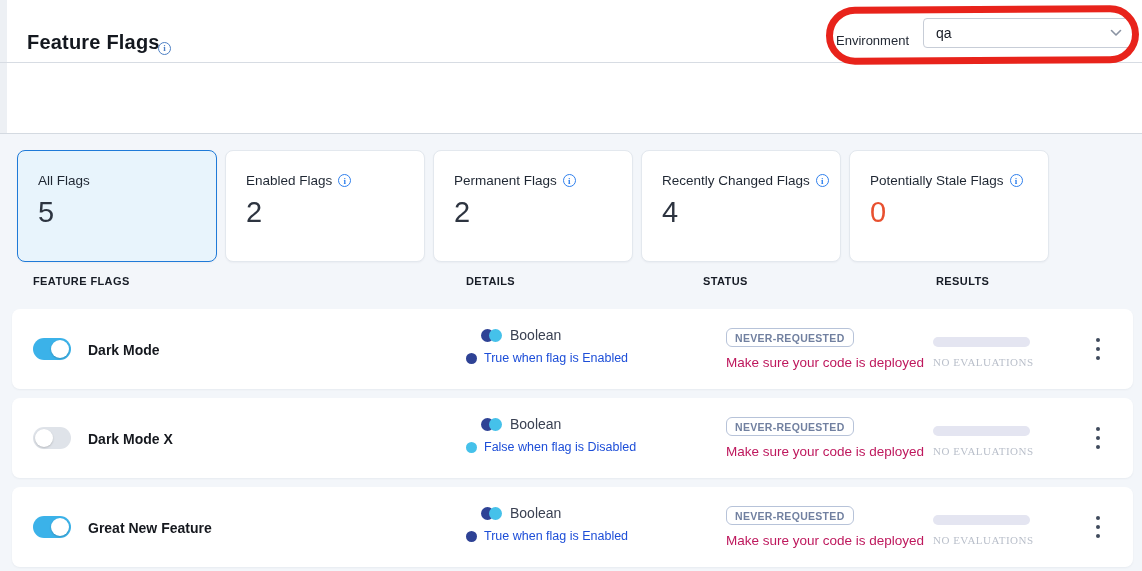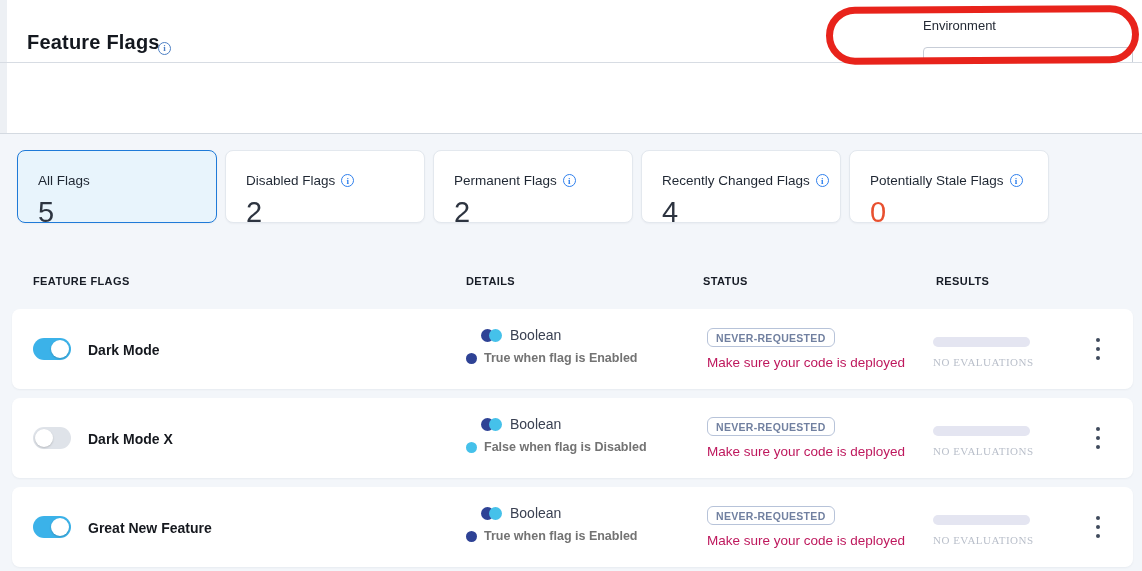--- a/index.html
+++ b/index.html
@@ -9,21 +9,21 @@
   .left-strip { position:absolute; left:0; top:0; width:7px; height:571px; background:#edf0f4; }
 
   
   .header { position:absolute; left:7px; top:0; width:1135px; height:62px; background:#fff; }
   .divider-1 { position:absolute; left:0; top:62px; width:1142px; height:1px; background:#d7dce3; }
   .page-title { position:absolute; left:20px; top:31px; font-size:20px; font-weight:700; color:#14181f; letter-spacing:.2px; }
   .title-info { position:absolute; left:151px; top:37px; }
   .info-icon { display:inline-flex; align-items:center; justify-content:center; width:13px; height:13px; border-radius:50%; border:1.3px solid #4d7fc4; color:#4d7fc4; font-size:9px; font-weight:700; font-family:"Liberation Serif", serif; }
   .info-icon.card-i { border-color:#2f80ed; color:#2f80ed; }
 
-  .env-wrap { position:absolute; right:9px; top:18px; display:flex; align-items:flex-start; gap:14px;flex-direction:column; }
+  .env-wrap { position:absolute; right:9px; top:18px; display:flex; align-items:flex-end; gap:14px; }
   .env-label { font-size:13px; color:#242a35; font-weight:500; }
   .env-select { width:210px; height:30px; background:#fff; border:1px solid #c7cdd7; border-radius:4px; display:flex; align-items:center; justify-content:space-between; padding:0 10px 0 12px; cursor:pointer; }
   .env-value { font-size:14px; color:#181d26; font-weight:500; }
 
   
   .annotation { position:absolute; left:826px; top:6px; width:313px; height:58px; border:7px solid #e8231b; border-radius:30px; transform:rotate(-.3deg); pointer-events:none; z-index:50; }
 
   
   .toolbar { position:absolute; left:7px; top:63px; width:1135px; height:70px; background:#fff; }
   .divider-2 { position:absolute; left:0; top:133px; width:1142px; height:1px; background:#d4dae1; }
@@ -34,21 +34,21 @@
   .git-icon svg { transform:rotate(-45deg); }
   .search-box { position:absolute; left:918px; top:87px; width:216px; height:31px; background:#fff; border:1px solid #c6ccd6; border-radius:4px; display:flex; align-items:center; padding:0 10px; gap:8px; }
   .search-box input { border:none; outline:none; flex:1; font-size:14px; color:#3a4150; font-family:inherit; background:transparent; }
   .search-box input::placeholder { color:#98a1ad; }
 
   
   .content-bg { position:absolute; left:0; top:134px; width:1142px; height:437px; background:#f3f6fa; }
 
   
   .stats { position:absolute; left:17px; top:150px; display:flex; gap:8px; }
-  .stat-card { width:200px; height:73px; background:#fff; border:1px solid #e3e8ee; border-radius:8px; padding:22px 0 0 20px; cursor:pointer; box-shadow:0 1px 2px rgba(20,30,50,.04); }
+  .stat-card { width:200px; height:112px; background:#fff; border:1px solid #e3e8ee; border-radius:8px; padding:22px 0 0 20px; cursor:pointer; box-shadow:0 1px 2px rgba(20,30,50,.04); }
   .stat-card.selected { background:#e8f4fc; border:1.5px solid #1f7ad8; }
   .stat-label { font-size:13.5px; color:#1f2733; display:flex; align-items:center; gap:6px; }
   .stat-value { margin-top:8px; font-size:29px; color:#2d3440; letter-spacing:.5px; }
 
   
   .thead { position:absolute; top:275px; left:0; width:1142px; height:30px; }
   .th { position:absolute; font-size:11px; font-weight:700; color:#171c26; letter-spacing:.4px; }
   .th.c1 { left:33px; } .th.c2 { left:466px; } .th.c3 { left:703px; } .th.c4 { left:936px; }
 
   .rows { position:absolute; left:12px; top:309px; width:1121px; }
@@ -63,23 +63,23 @@
   .flag-name { position:absolute; left:76px; top:33px; font-size:14px; font-weight:600; color:#15181e; }
 
   .details { position:absolute; left:454px; top:18px; }
   .bool-line { display:flex; align-items:center; gap:8px;padding-left:15px; }
   .bool-icon { position:relative; width:21px; height:13px; }
   .bool-icon .dot-a { position:absolute; left:0; top:0; width:13px; height:13px; border-radius:50%; background:#2e4295; }
   .bool-icon .dot-b { position:absolute; right:0; top:0; width:13px; height:13px; border-radius:50%; background:#45c1ea; }
   .bool-text { font-size:14px; font-weight:500; color:#3a4152; }
   .rule-line { display:flex; align-items:center; gap:7px; margin-top:8px; }
   .rule-dot { width:11px; height:11px; border-radius:50%; }
-  .rule-text { font-size:12.5px; color:#737373;font-weight:bold; }
-
-  .status { position:absolute; left:695px; top:19px; }
+  .rule-text { font-size:12.5px; color:#1d4ed8; }
+
+  .status { position:absolute; left:714px; top:19px; }
   .status-badge { display:inline-block; border:1px solid #b7c3d9; border-radius:6px; padding:3px 8px 2px; font-size:10.5px; font-weight:700; color:#7180a0; letter-spacing:.3px; }
   .status-text { margin-top:8px; font-size:13.5px; color:#be185d; }
 
   .results { position:absolute; left:921px; top:28px; width:110px; }
   .result-bar { width:97px; height:10px; border-radius:5px; background:#e4e5f1; }
   .result-text { margin-top:9px; font-size:11px; color:#b9bfca; letter-spacing:.5px;font-family:Liberation Serif, serif; }
 
   .kebab { position:absolute; left:1077px; top:27px; width:18px; height:26px; display:flex; flex-direction:column; align-items:center; justify-content:space-between; padding:2px 0; cursor:pointer; }
   .kebab i { width:4px; height:4px; border-radius:50%; background:#3f4a5c; }
 
@@ -137,21 +137,21 @@
 
 <div class="stats" id="stats">
     <div class="stat-card selected">
       <div class="stat-label">
         <span>All Flags</span>
       </div>
       <div class="stat-value" style="color:#2d3440">5</div>
     </div>
     <div class="stat-card">
       <div class="stat-label">
-        <span>Disabled Flags</span>
+        <span>Enabled Flags</span>
         <span class="info-icon card-i">i</span>
       </div>
       <div class="stat-value" style="color:#2d3440">2</div>
     </div>
     <div class="stat-card">
       <div class="stat-label">
         <span>Permanent Flags</span>
         <span class="info-icon card-i">i</span>
       </div>
       <div class="stat-value" style="color:#2d3440">2</div>

